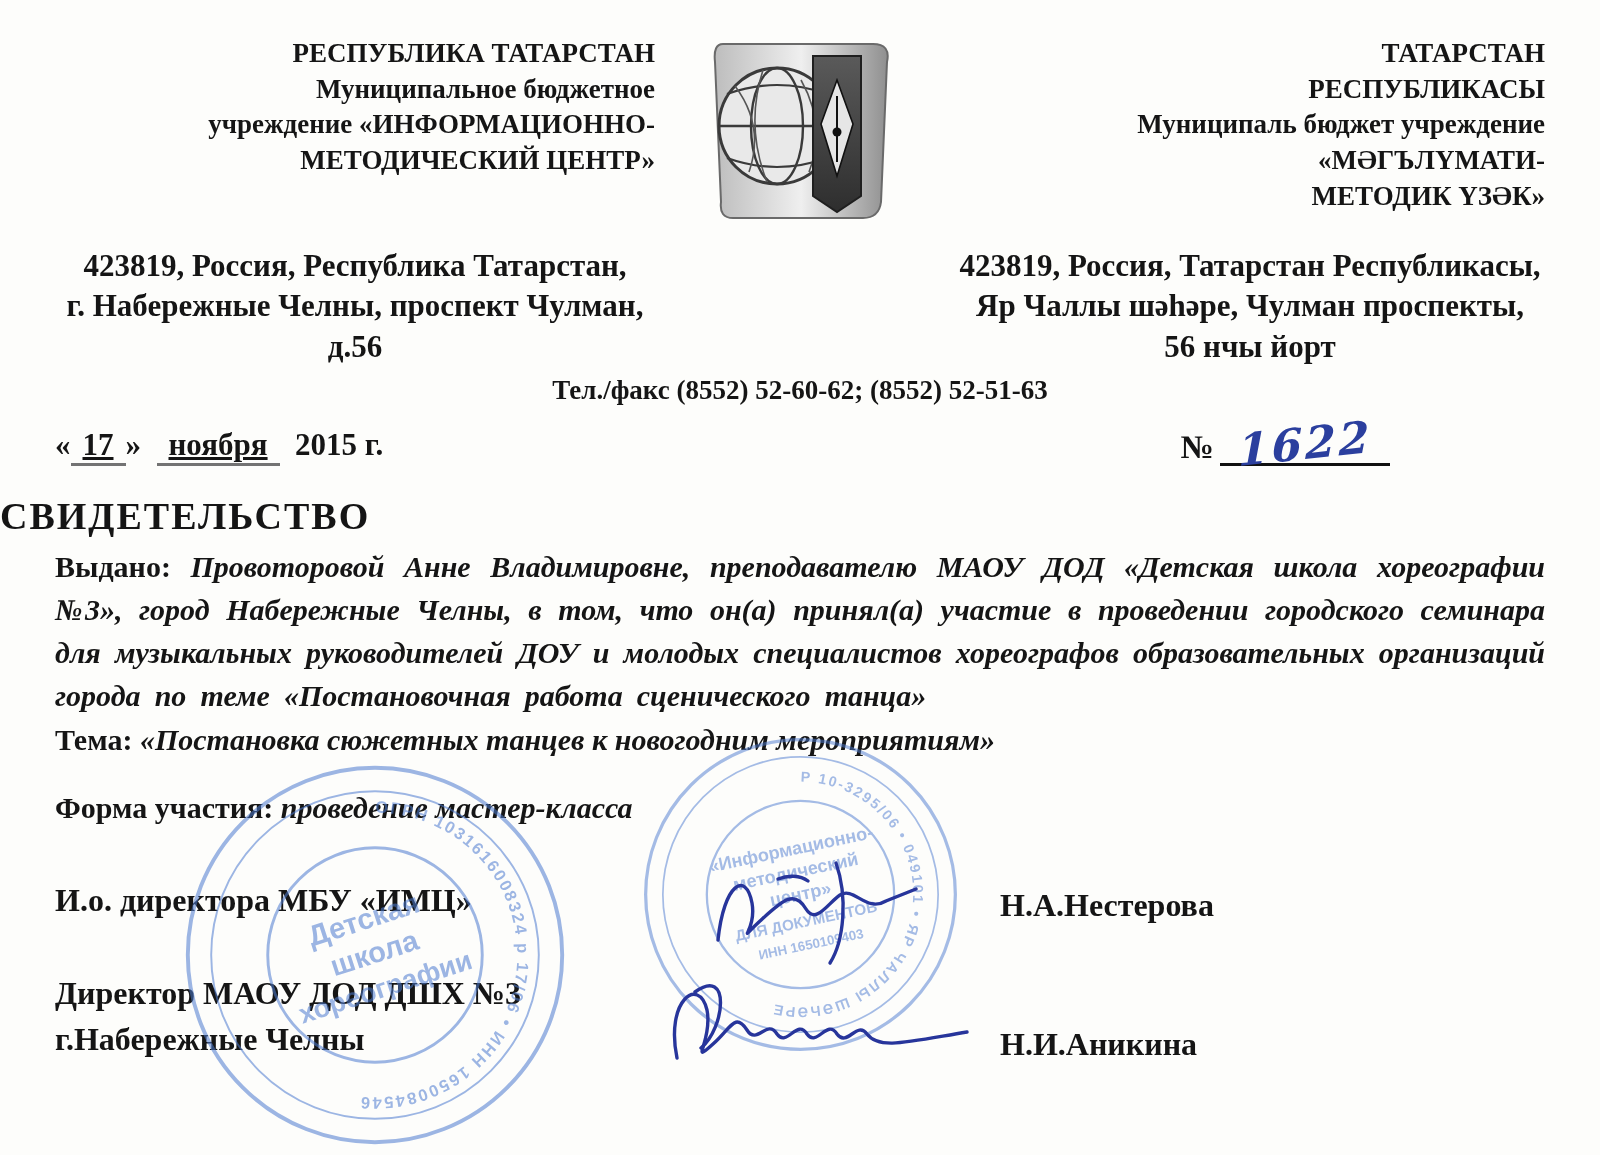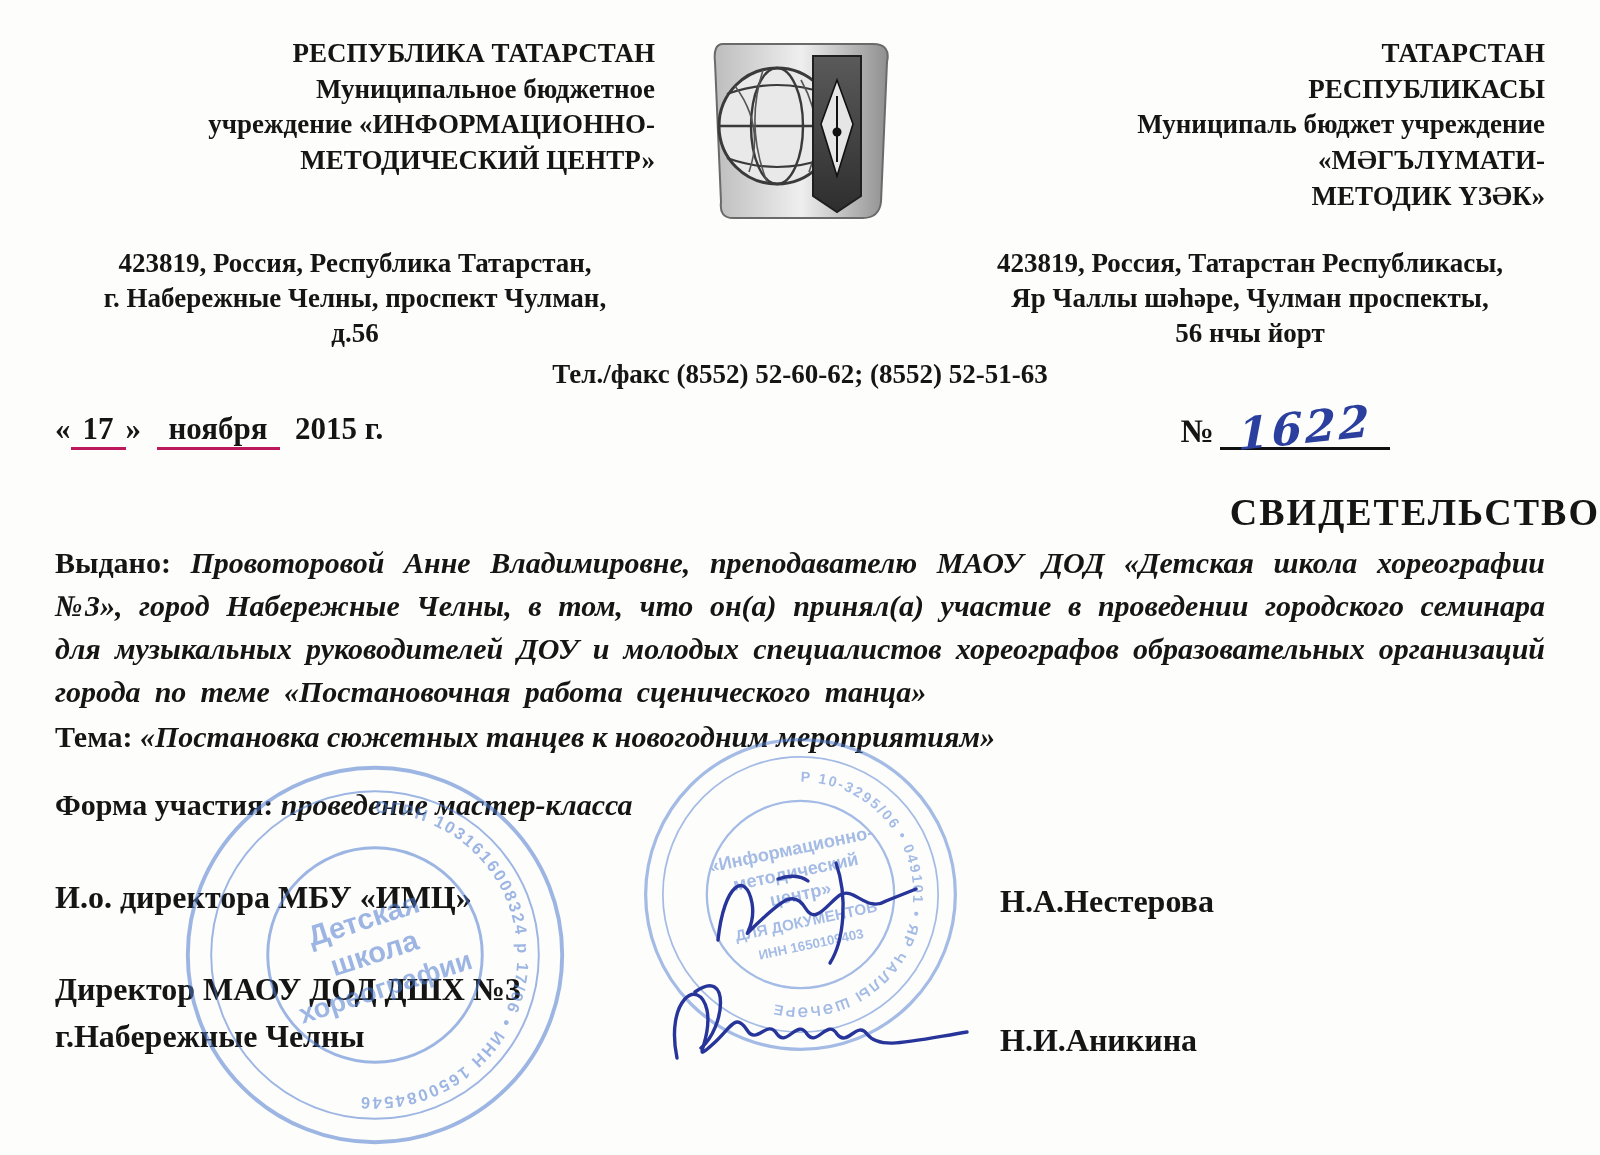--- a/index.html
+++ b/index.html
@@ -12,42 +12,42 @@
   
   .header-row { display:flex; align-items:flex-start; padding:36px 55px 0 55px; }
   .header-block { font-weight:bold; font-size:27px; line-height:1.32; text-align:right; white-space:pre-line; }
   .header-left  { width:600px; }
   .header-right { width:590px; }
   .logo-col { flex:1; display:flex; justify-content:center; }
   .logo-emblem { width:200px; height:190px; }
 
   
   .addr-row { display:flex; padding:20px 55px 0 55px; }
-  .addr { font-weight:bold; font-size:27px; line-height:1.3; text-align:center; white-space:pre-line; }
+  .addr { font-weight:bold; font-size:31px; line-height:1.3; text-align:center; white-space:pre-line; }
   .addr-left { width:600px; }
   .addr-spacer { flex:1; }
   .addr-right { width:590px; }
 
   .phone-line { text-align:center; font-weight:bold; font-size:27px; margin-top:8px; }
 
   
   .date-row { display:flex; align-items:flex-end; padding:12px 60px 0 55px; font-weight:bold; font-size:31px; }
-  .u { border-bottom:3px solid #be185d; padding:0 12px; display:inline-block; }
+  .u { border-bottom:3px solid #737373; padding:0 12px; display:inline-block;text-decoration:underline; }
   .date-left span { display:inline-block; }
   .num-block { margin-left:auto; margin-right:150px; display:flex; align-items:flex-end; }
   .num-label { font-size:33px; margin-right:6px; }
   .num-line { border-bottom:3px solid #111; width:170px; text-align:center; position:relative; }
   .num-hand {
     display:inline-block; color:#2b3f9e; font-style:italic;
     font-family:"DejaVu Serif", serif; font-size:44px; line-height:1;
     transform:rotate(-6deg) skewX(-6deg); letter-spacing:3px; position:relative; top:4px;
   }
 
   
-  .doc-title { text-align:right; font-size:38px; font-weight:bold; letter-spacing:2px; margin-top:40px; }
+  .doc-title { text-align:left; font-size:38px; font-weight:bold; letter-spacing:2px; margin-top:28px; }
   .body-par {
     padding:8px 55px 0 55px; font-size:30px; font-weight:bold;
     line-height:1.43; text-align:justify; text-align-last:left; word-spacing:0.22em;
   }
   .body-label { font-style:normal; }
   .body-text { font-style:italic; }
 
   .kv-line { padding:0 55px; font-size:30px; font-weight:bold; }
   .kv-line .val { font-style:italic; }
   .form-line { margin-top:34px; }

